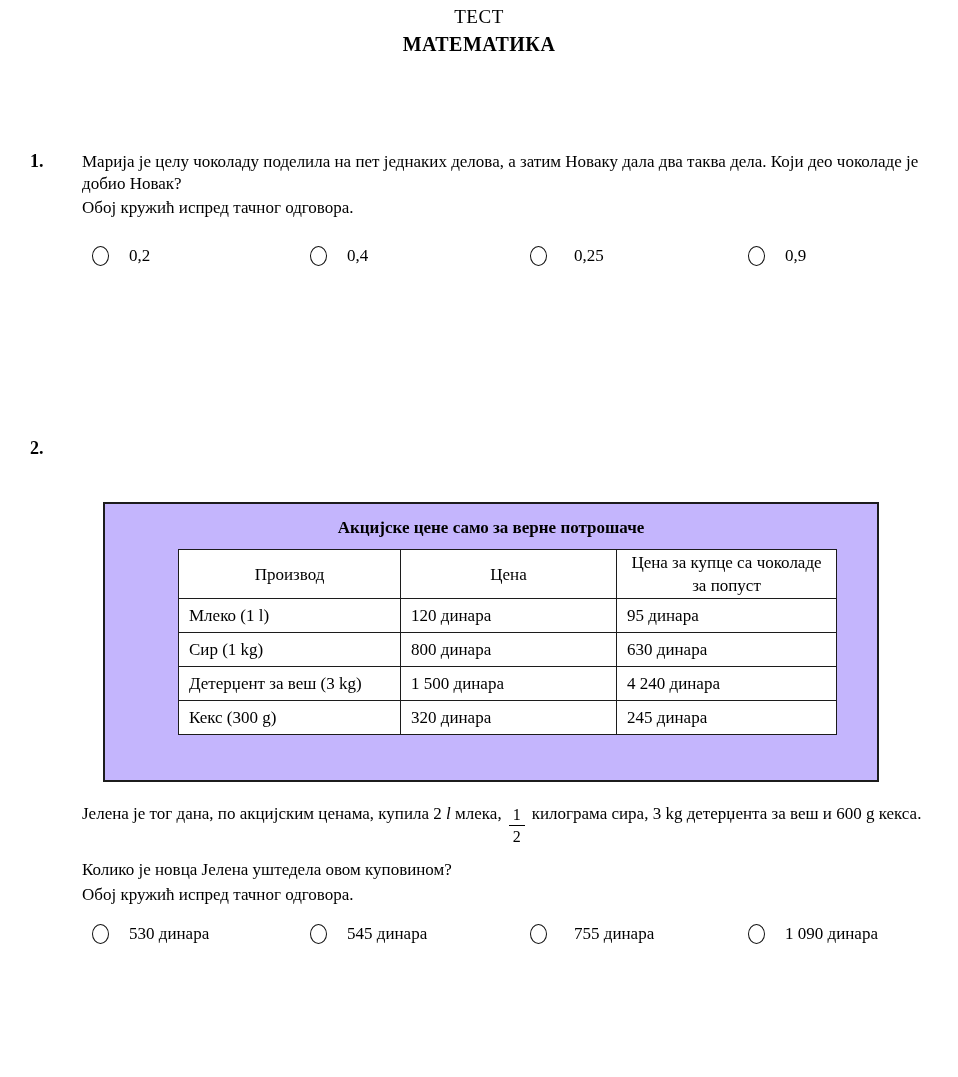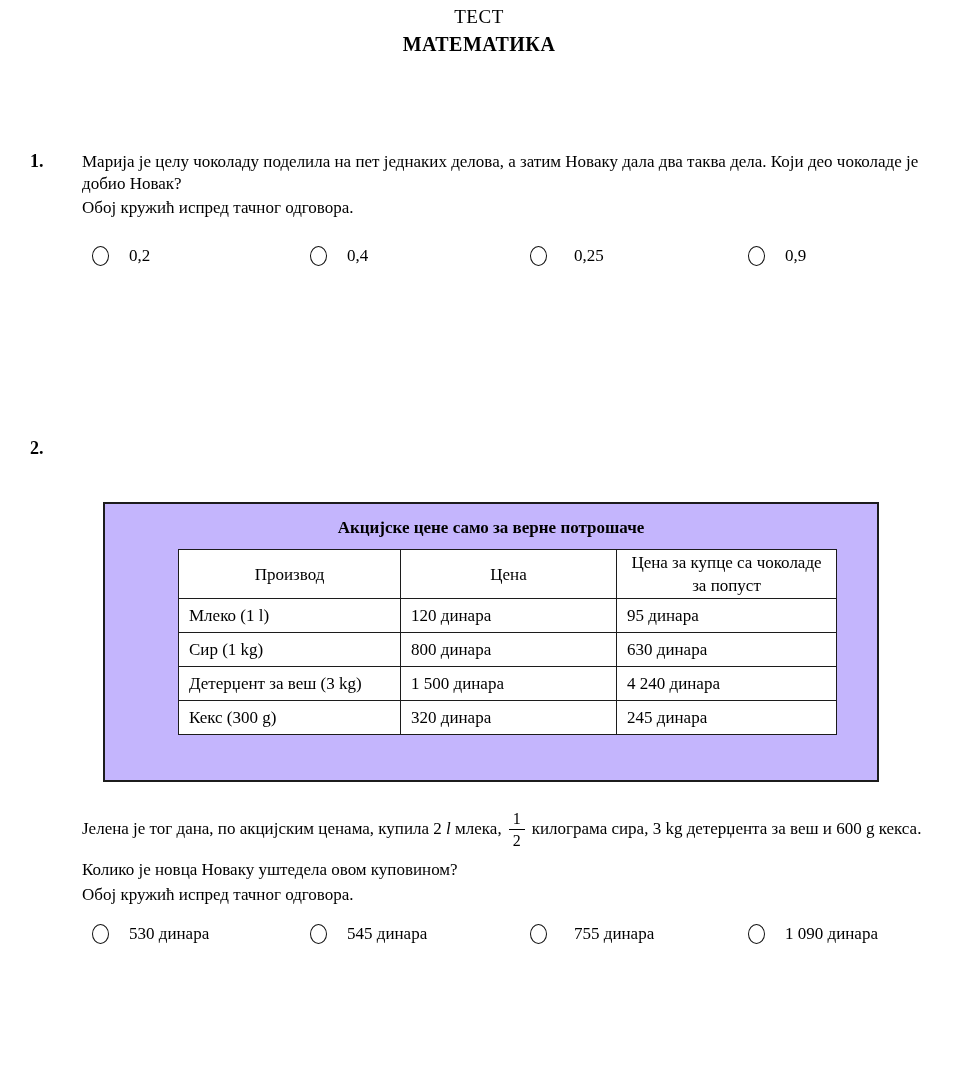--- a/index.html
+++ b/index.html
@@ -73,21 +73,21 @@
   .col-product { width: 222px; }
   .col-price { width: 216px; }
   .col-discount { width: 220px; }
   .cell-left { text-align: left; }
   .cell-right { text-align: left; }
 
   
   .purchase-line {
     position: absolute; left: 82px; top: 366px;
     width: 860px; min-height: 50px;
-    display: flex; align-items: center; flex-wrap: nowrap;
+    display: flex; align-items: flex-start; flex-wrap: nowrap;
     white-space: pre;
   }
   .frac {
     display: inline-flex; flex-direction: column; align-items: center;
     margin: 0 7px; font-size: 16px; line-height: 21px;
   }
   .frac-num { border-bottom: 1.3px solid #000; padding: 0 4px; }
   .frac-den { padding: 0 4px; }
   .it { font-style: italic; }
 
@@ -168,21 +168,21 @@
           </tr>
         </tbody>
       </table>
     </div>
 
     <div class="purchase-line">
       <span>Јелена је тог дана, по акцијским ценама, купила 2 </span><span class="it">l</span><span> млека,</span><span class="frac"><span class="frac-num">1</span><span class="frac-den">2</span></span><span>килограма сира, 3 kg детерџента за веш и 600 g кекса.</span>
     </div>
 
     <div class="sub-question">
-      <div>Колико је новца Новаку уштедела овом куповином?</div>
+      <div>Колико је новца Јелена уштедела овом куповином?</div>
       <div>Обој кружић испред тачног одговора.</div>
     </div>
 
     <div class="options-row">
       <div class="option opt-0">
         <span class="radio"></span>
         <span class="opt-label">530 динара</span>
       </div>
       <div class="option opt-1">
         <span class="radio"></span>

